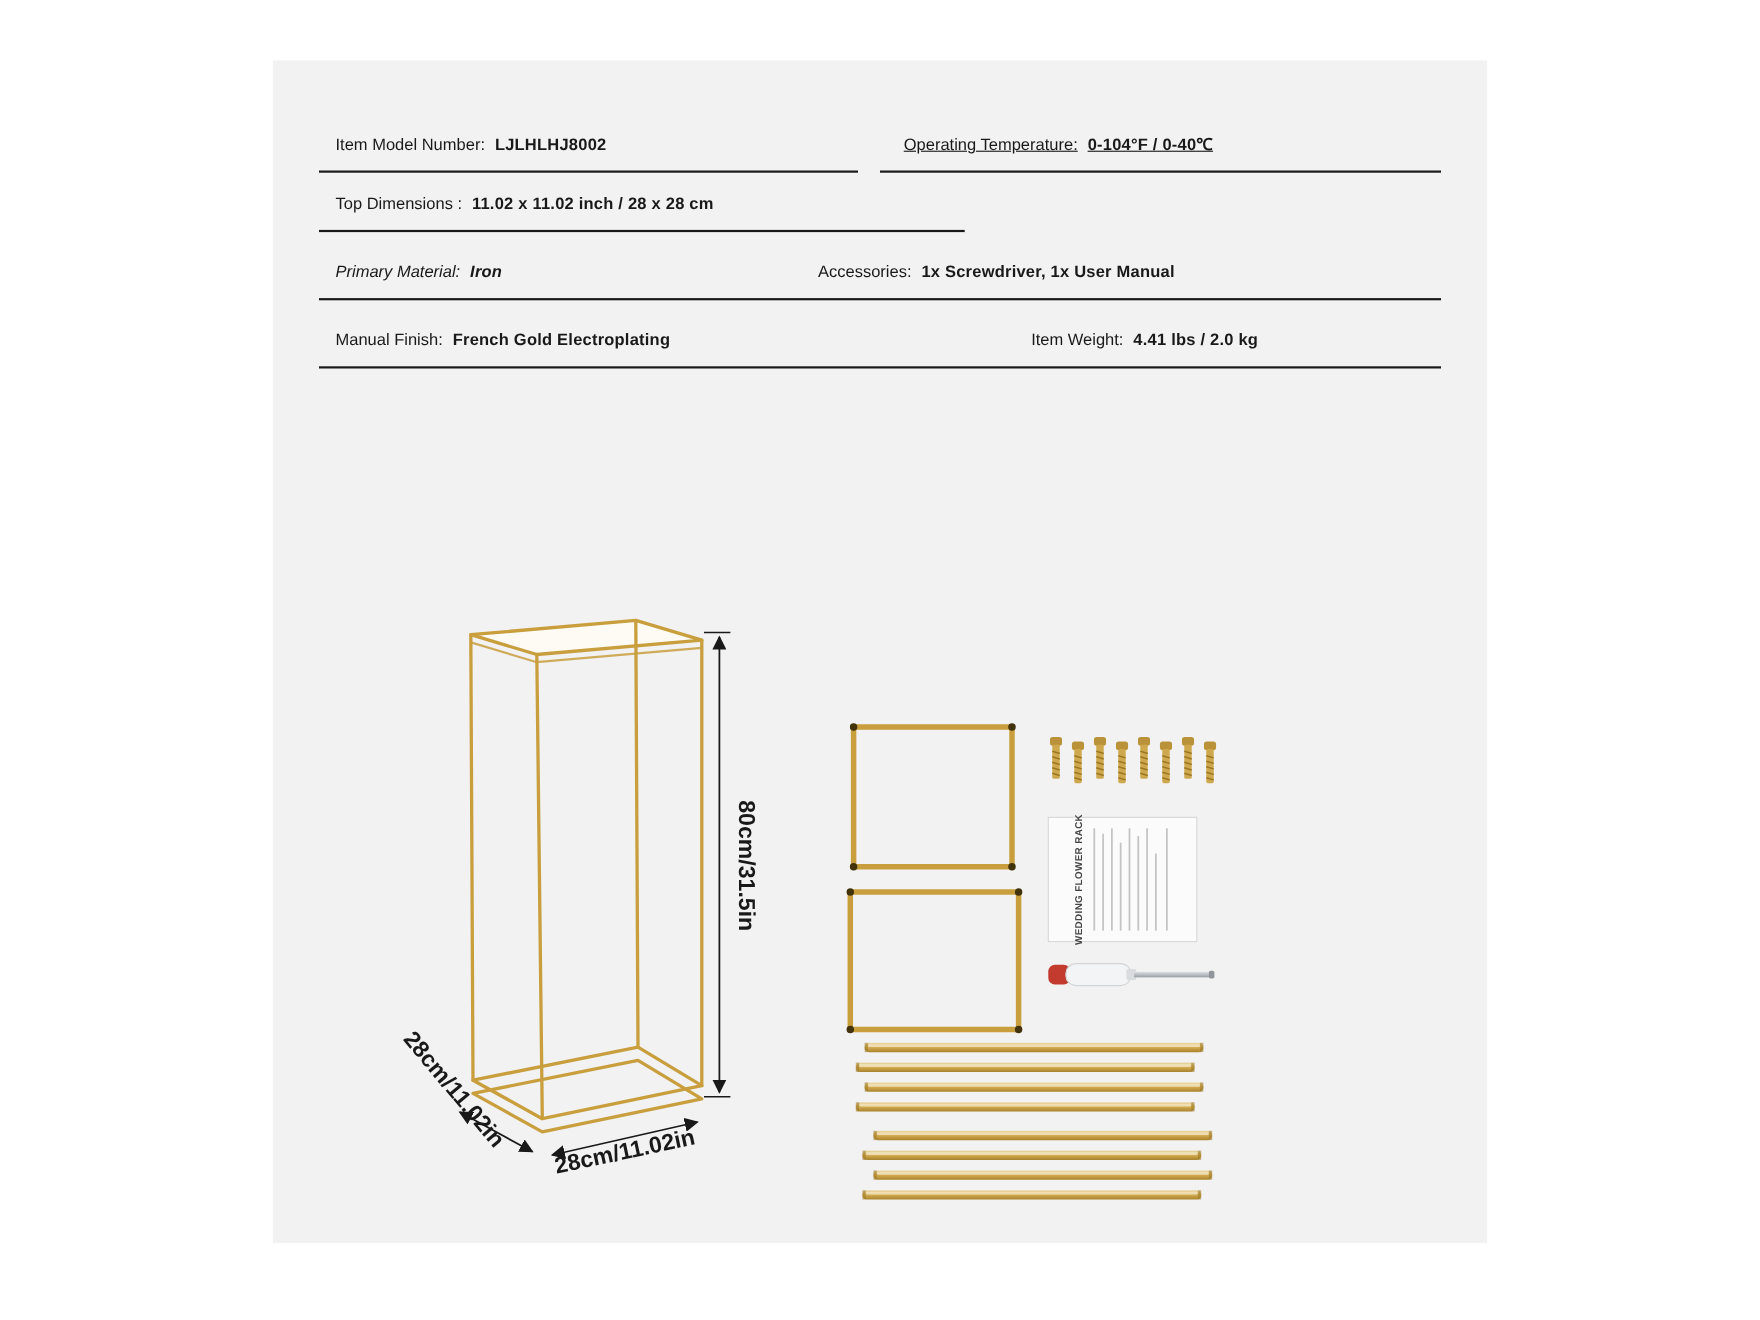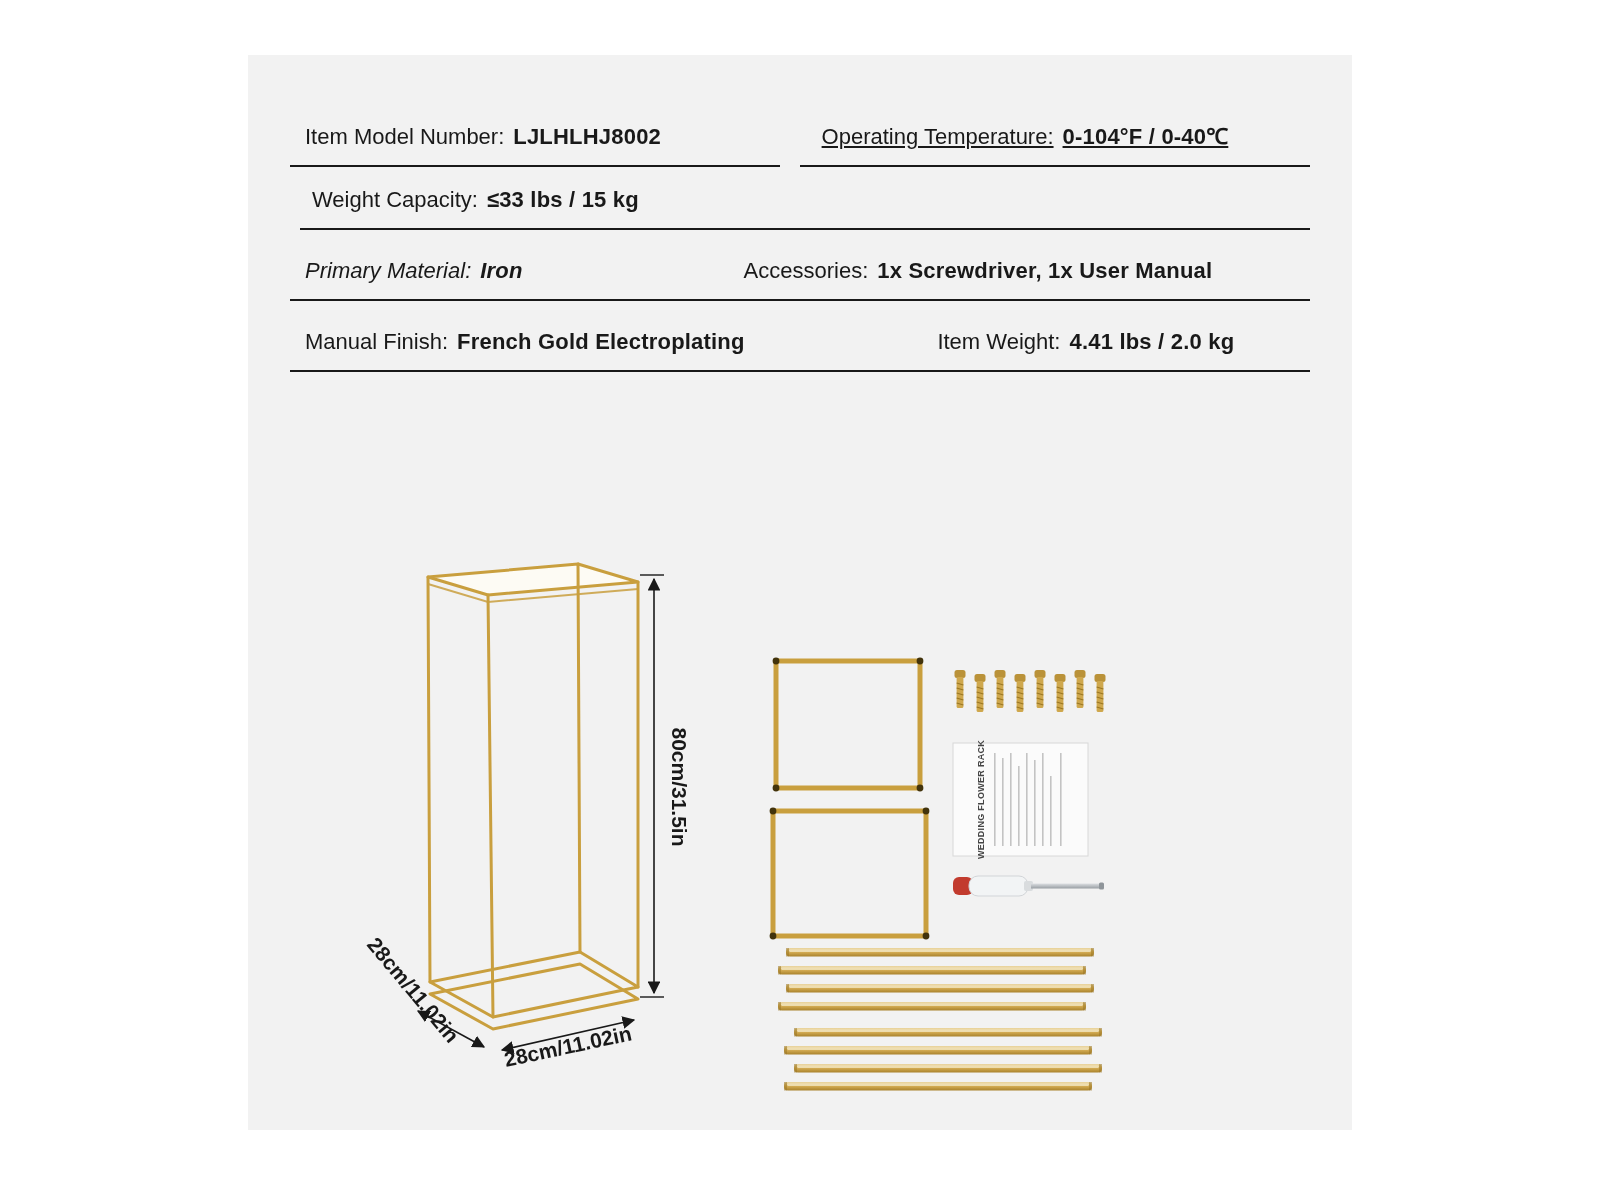--- a/index.html
+++ b/index.html
@@ -13,21 +13,21 @@
   .card {
     position: absolute; left: 248px; top: 55px;
     width: 1104px; height: 1075px;
     background: var(--card, #f2f2f2);
   }
 
   
   .spec-table { position: absolute; left: 42px; top: 45px; width: 1020px; }
   .spec-row { display: flex; align-items: flex-end; }
   .spec-row.sp { margin-top: 8px; }
-  .cell { padding: 20px 0 15px 15px; font-size: 22px; white-space: nowrap; }
+  .cell { padding: 20px 0 15px 15px; font-size: 15px; white-space: nowrap; }
   .u { border-bottom: 2px solid var(--ink, #191919); }
   .rowline { border-bottom: 2px solid var(--ink, #191919); }
   .lbl { font-weight: 400; }
   .val { font-weight: 700; margin-left: 9px; letter-spacing: 0.2px; }
   .r1 .left  { flex: 0 0 48%; }   .r1 .right { flex: 1; margin-left: 20px; padding-left: 22px; text-decoration: underline; }
   .r2 .left  { flex: 0 0 49.5%; } .r2 .right { flex: 1; margin-left: 20px; padding-left: 22px; }
   .r3 .left  { flex: 0 0 57.5%; } .r3 .right { flex: 1; margin-left: 10px; padding-left: 12px; }
   .r4 .left  { flex: 0 0 43%; font-style: italic; }   .r4 .right { flex: 1; }
   .r5 .left  { flex: 0 0 62%; }   .r5 .right { flex: 1; }
   .r6 .left  { flex: 1; }
@@ -65,22 +65,22 @@
         </div>
         <div class="cell right u">
           <span class="lbl">Operating Temperature:</span><span class="val">0-104°F / 0-40℃</span>
         </div>
       </div>
 
       <div class="spec-row r2">
       </div>
 
       <div class="spec-row r3">
-        <div class="cell right u">
-          <span class="lbl">Weight Capacity:</span><span class="val">≤33 lbs / 15 kg</span>
+        <div class="cell left u">
+          <span class="lbl">Top Dimensions :</span><span class="val">11.02 x 11.02 inch / 28 x 28 cm</span>
         </div>
       </div>
 
       <div class="spec-row r4 rowline sp">
         <div class="cell left">
           <span class="lbl">Primary Material:</span><span class="val">Iron</span>
         </div>
         <div class="cell right">
           <span class="lbl">Accessories:</span><span class="val">1x Screwdriver, 1x User Manual</span>
         </div>

